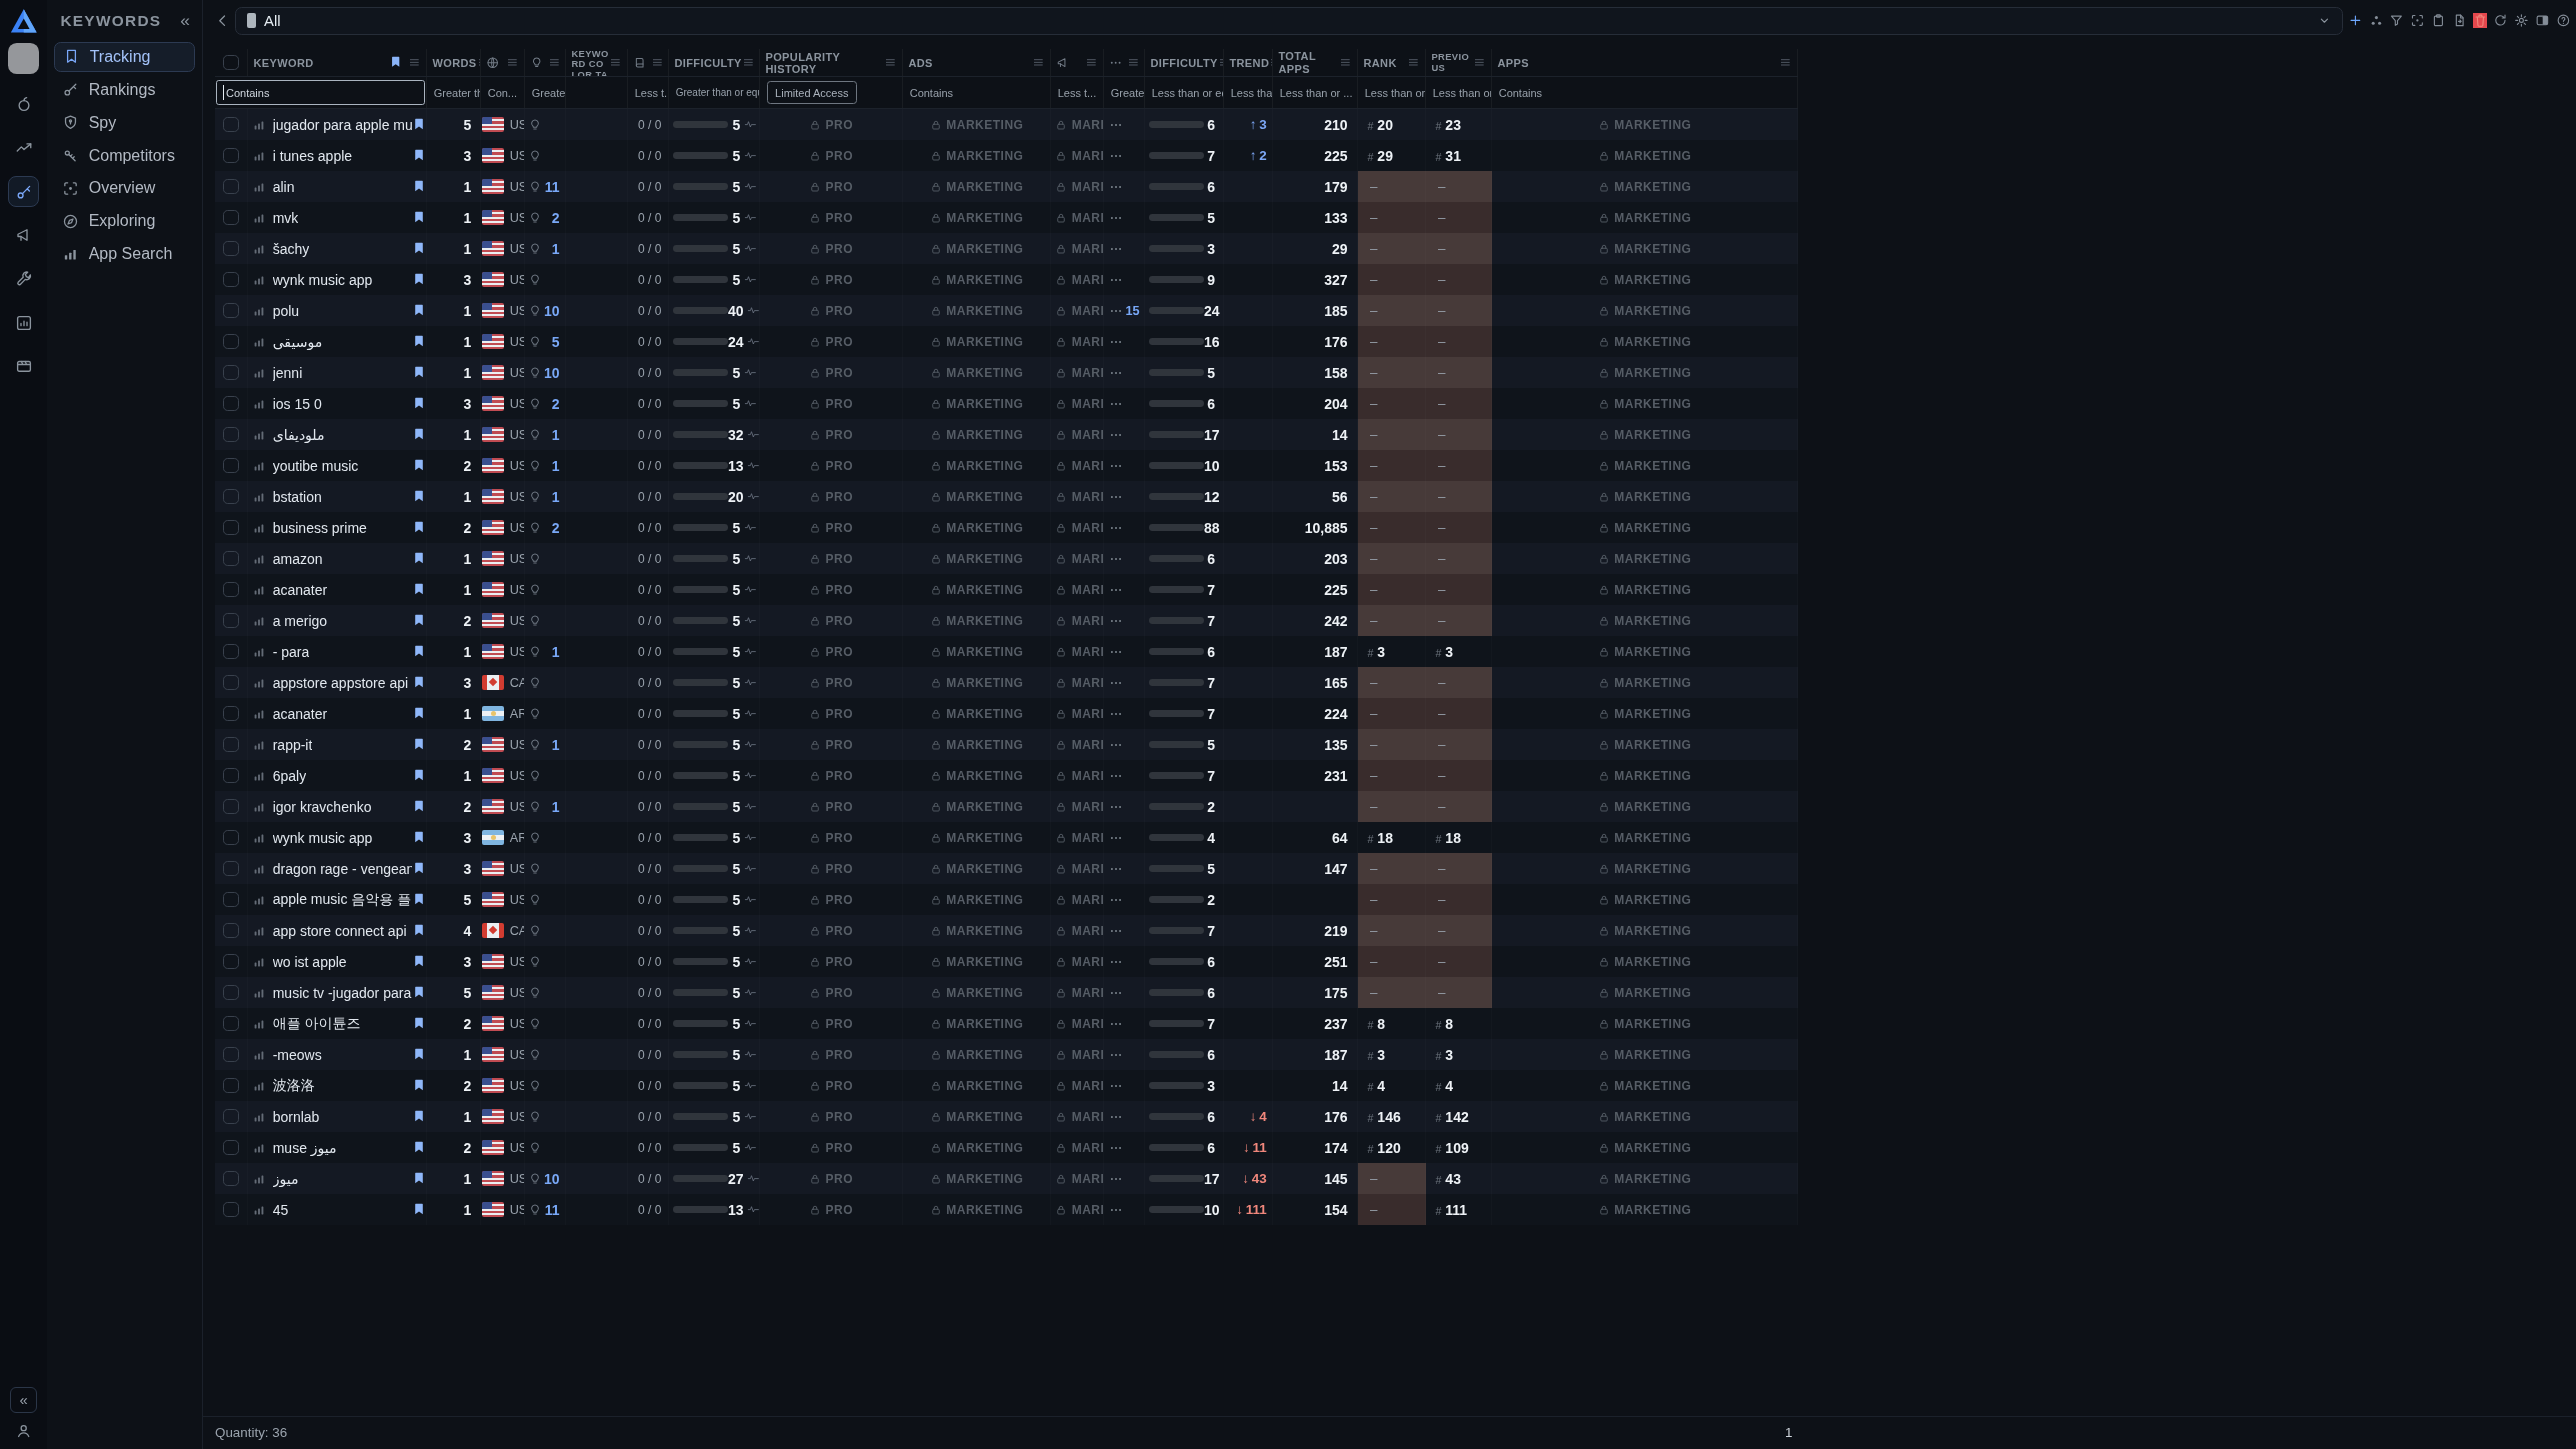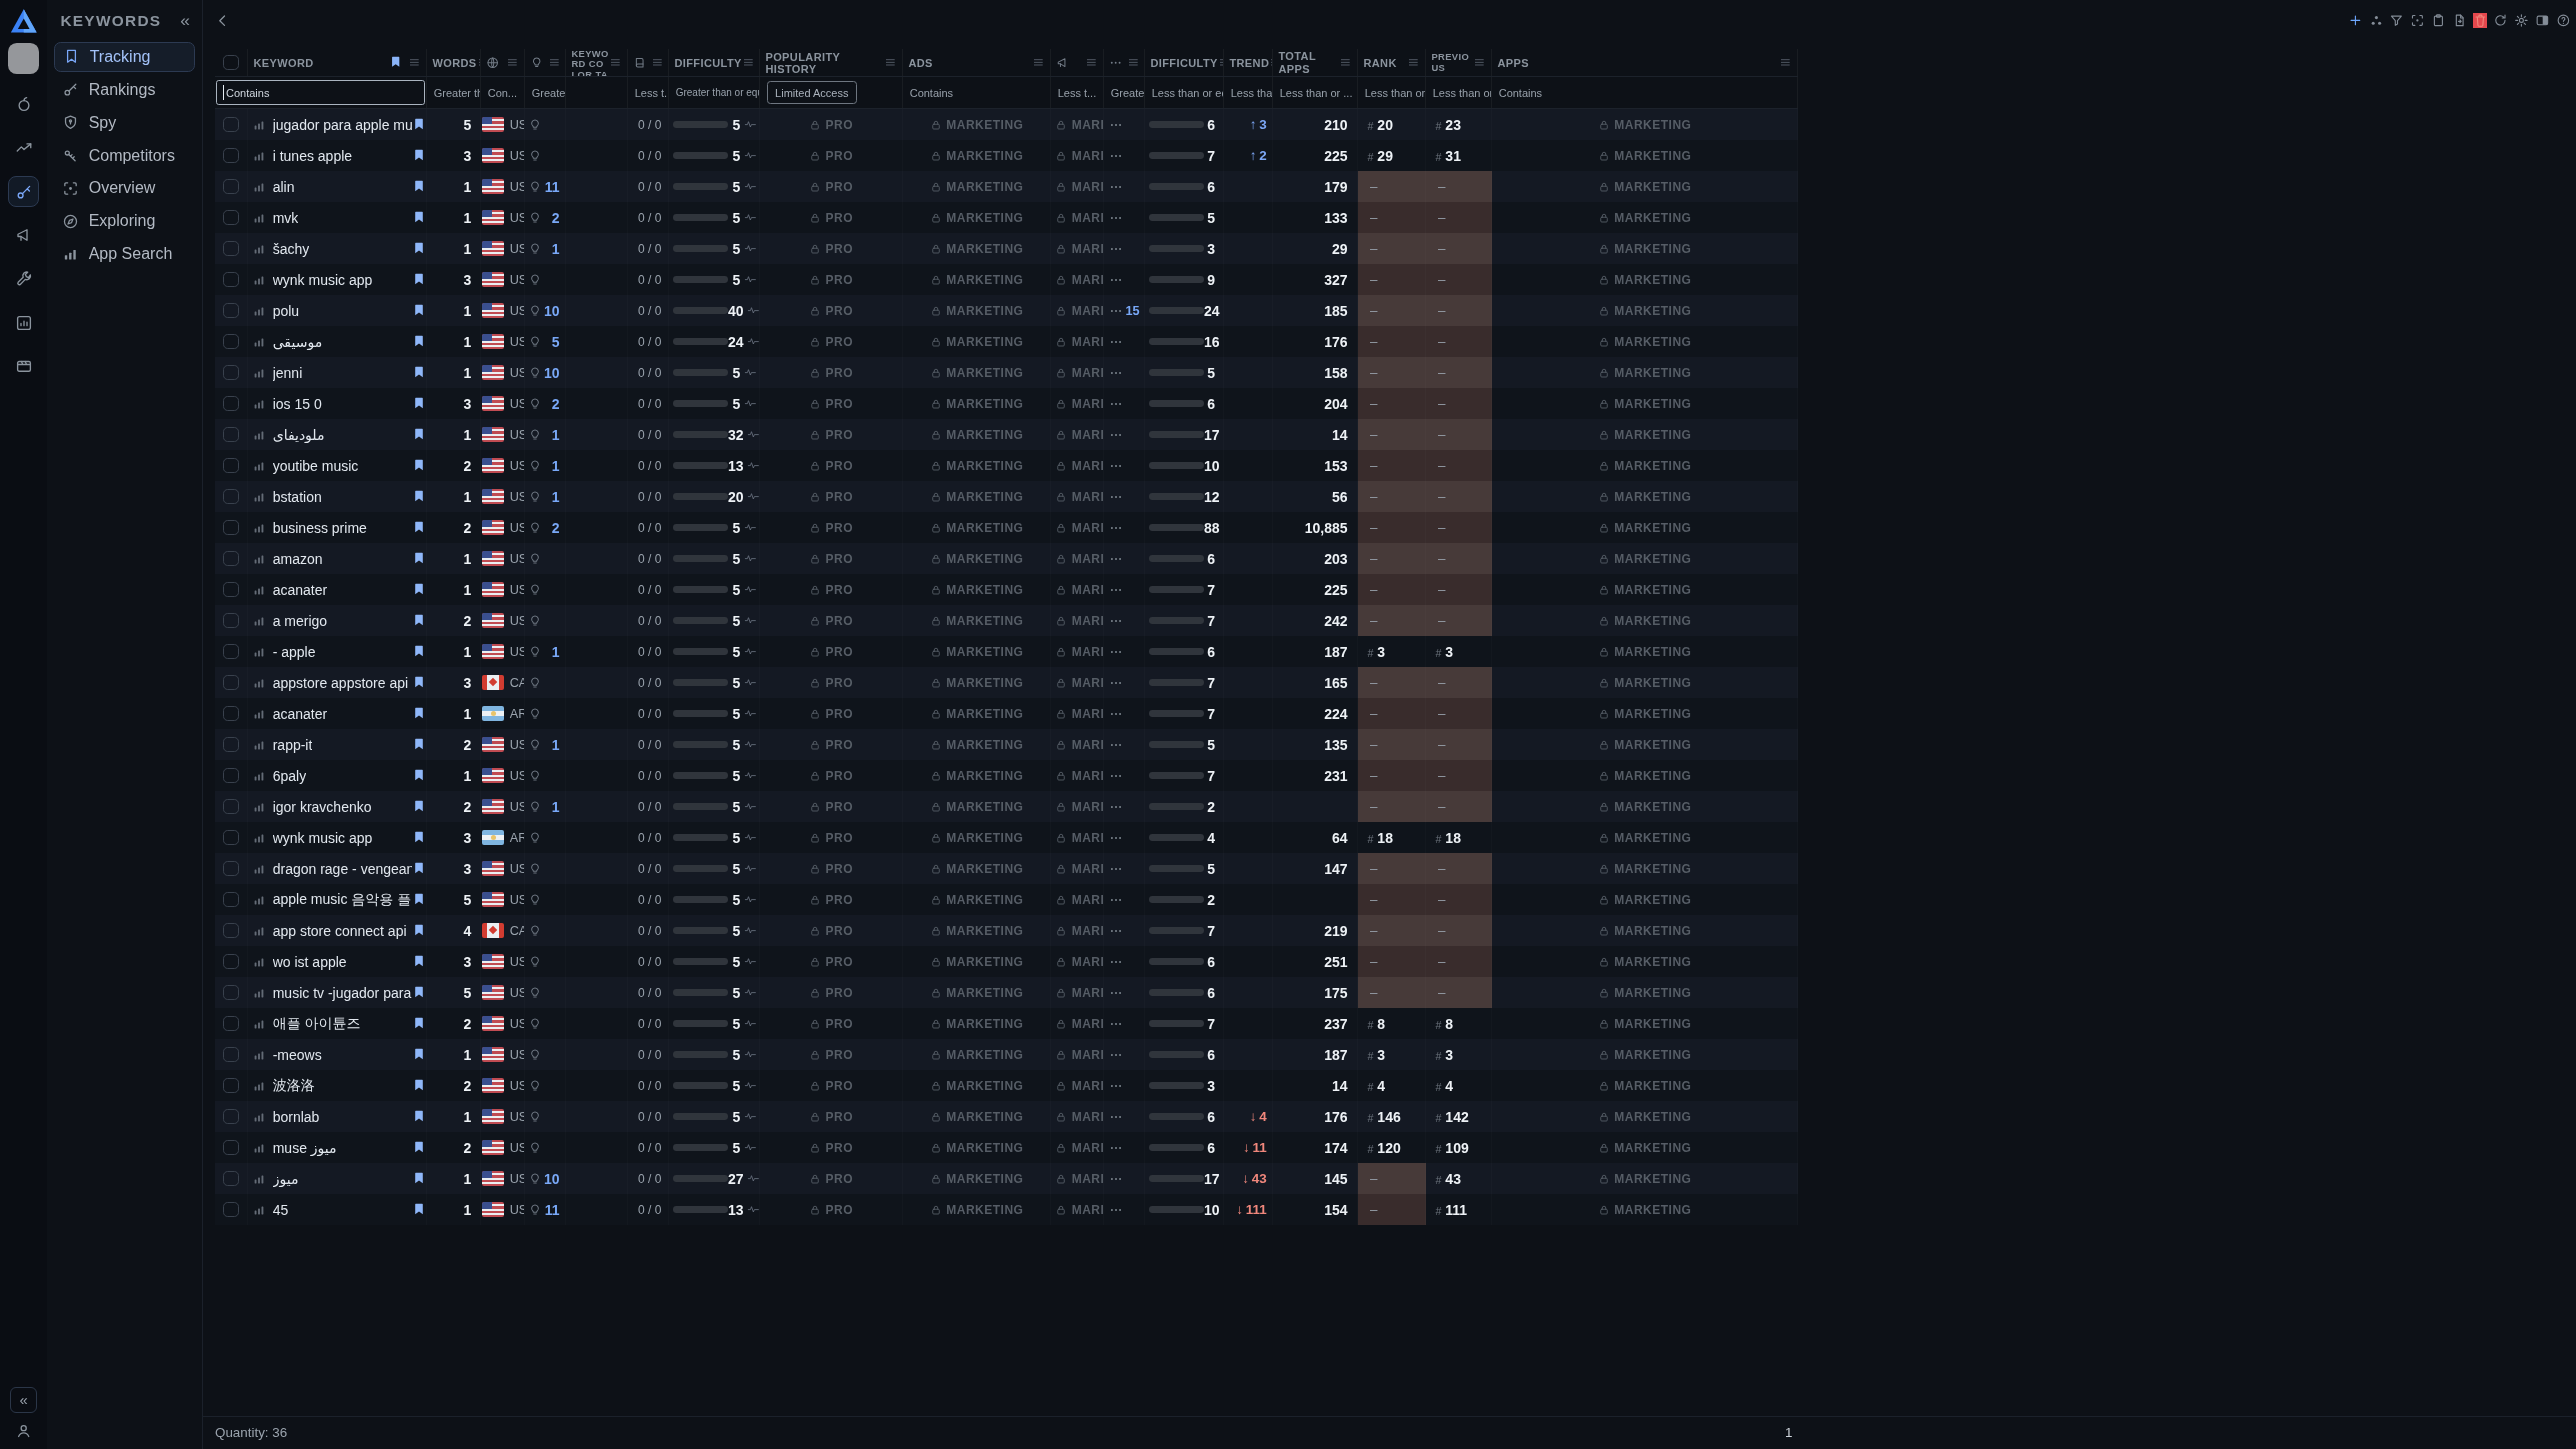--- a/index.html
+++ b/index.html
@@ -237,20 +237,29 @@
       </div>
   </nav>
 
   <main class="main">
     <div class="topbar">
       <span class="back">
           <svg class="ic" viewBox="0 0 24 24">
             <path d="M14.5 5.5 8 12l6.5 6.5"></path>
           </svg>
         </span>
+      <div class="tab">
+        <span class="tab-mini"></span>
+        <span class="tab-label">All</span>
+        <span class="tab-chev">
+            <svg class="ic" viewBox="0 0 24 24">
+              <path d="M7 10l5 5 5-5"></path>
+            </svg>
+          </span>
+      </div>
       <div class="actions" id="topbar-actions">
           <span class="act blue">
             <svg class="ic " viewBox="0 0 24 24">
               <path d="M12 5v14M5 12h14"></path>
             </svg>
           </span>
           <span class="act ">
             <svg class="ic " viewBox="0 0 24 24">
               <g fill="currentColor" stroke="none">
                 <circle cx="12" cy="7.5" r="2.5"></circle>
@@ -2464,21 +2473,21 @@
     <div class="cell c2">
               <span class="kw-chart">
                 <svg class="ic " viewBox="0 0 24 24">
                   <g fill="currentColor" stroke="none">
                     <rect x="4.5" y="13" width="3.2" height="6.5" rx=".8"></rect>
                     <rect x="10.4" y="9.5" width="3.2" height="10" rx=".8"></rect>
                     <rect x="16.3" y="6" width="3.2" height="13.5" rx=".8"></rect>
                   </g>
                 </svg>
               </span>
-              <span class="kw-text">- apple</span>
+              <span class="kw-text">- para</span>
               <span class="kw-bmk">
                 <svg class="ic" viewBox="0 0 24 24">
                   <path d="M6.5 3h11a1 1 0 0 1 1 1v17l-6.5-4.6L5.5 21V4a1 1 0 0 1 1-1z" fill="#8fb7f9" stroke="none"></path>
                 </svg>
               </span>
             </div>
     <div class="cell c3">
               <span class="num">1</span>
             </div>
     <div class="cell c4">

